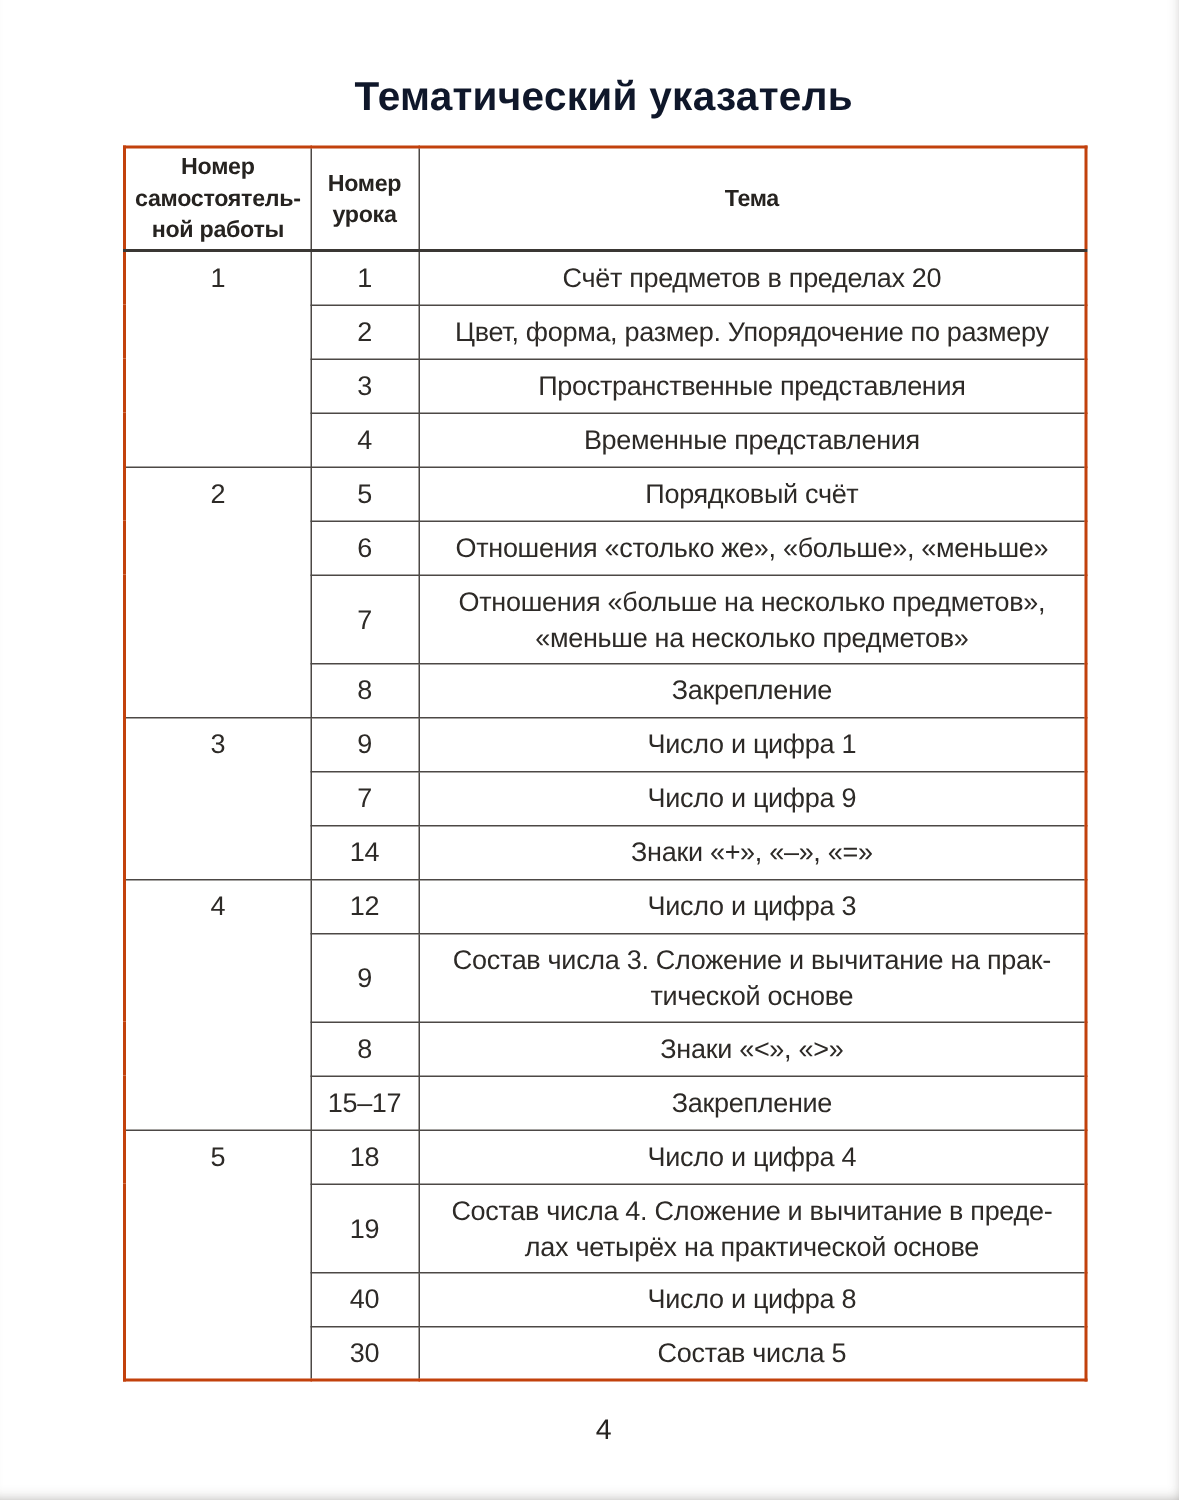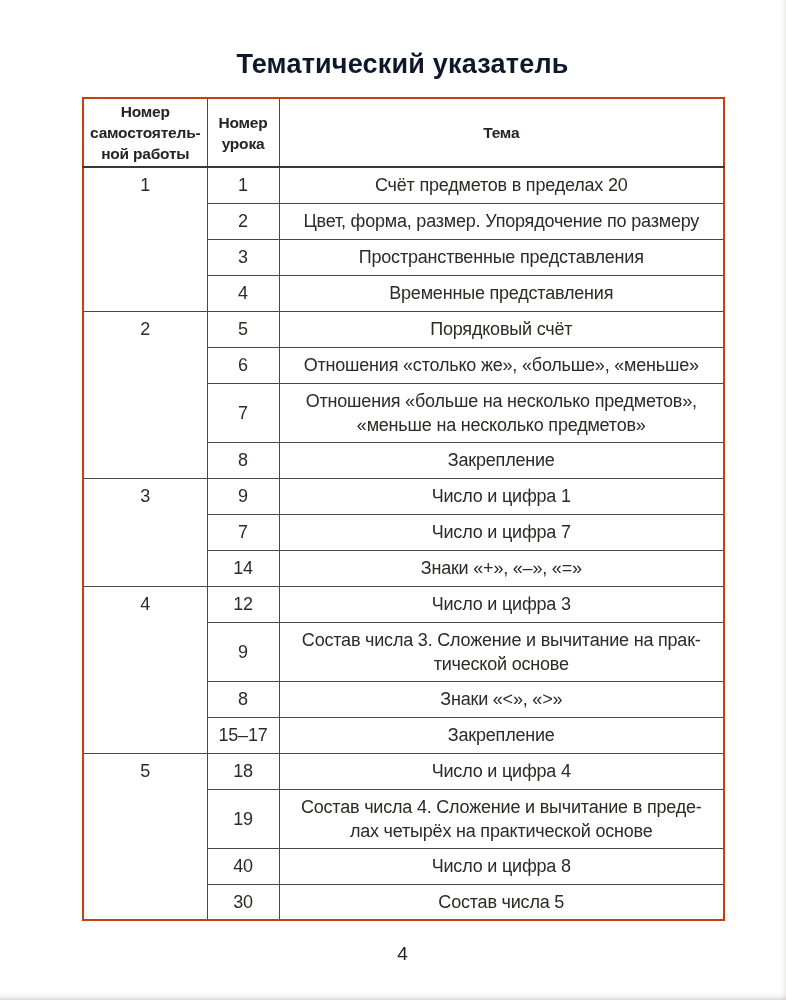--- a/index.html
+++ b/index.html
@@ -147,21 +147,21 @@
         <td class="topic">Закрепление</td>
       </tr>
 
       <tr class="r1">
         <td class="work" rowspan="3">3</td>
         <td class="num">9</td>
         <td class="topic">Число и цифра 1</td>
       </tr>
       <tr class="r1">
         <td class="num">7</td>
-        <td class="topic">Число и цифра 7</td>
+        <td class="topic">Число и цифра 9</td>
       </tr>
       <tr class="r1">
         <td class="num">14</td>
         <td class="topic">Знаки «+», «–», «=»</td>
       </tr>
 
       <tr class="r1">
         <td class="work" rowspan="4">4</td>
         <td class="num">12</td>
         <td class="topic">Число и цифра 3</td>

